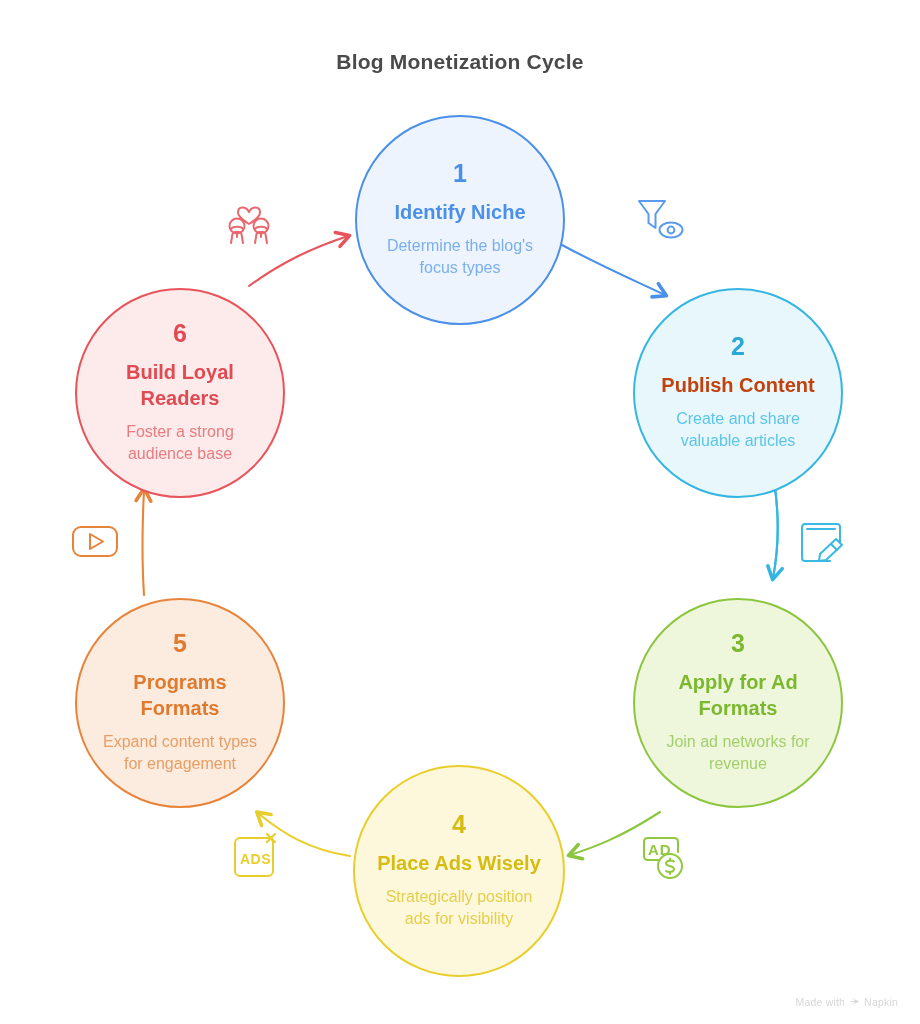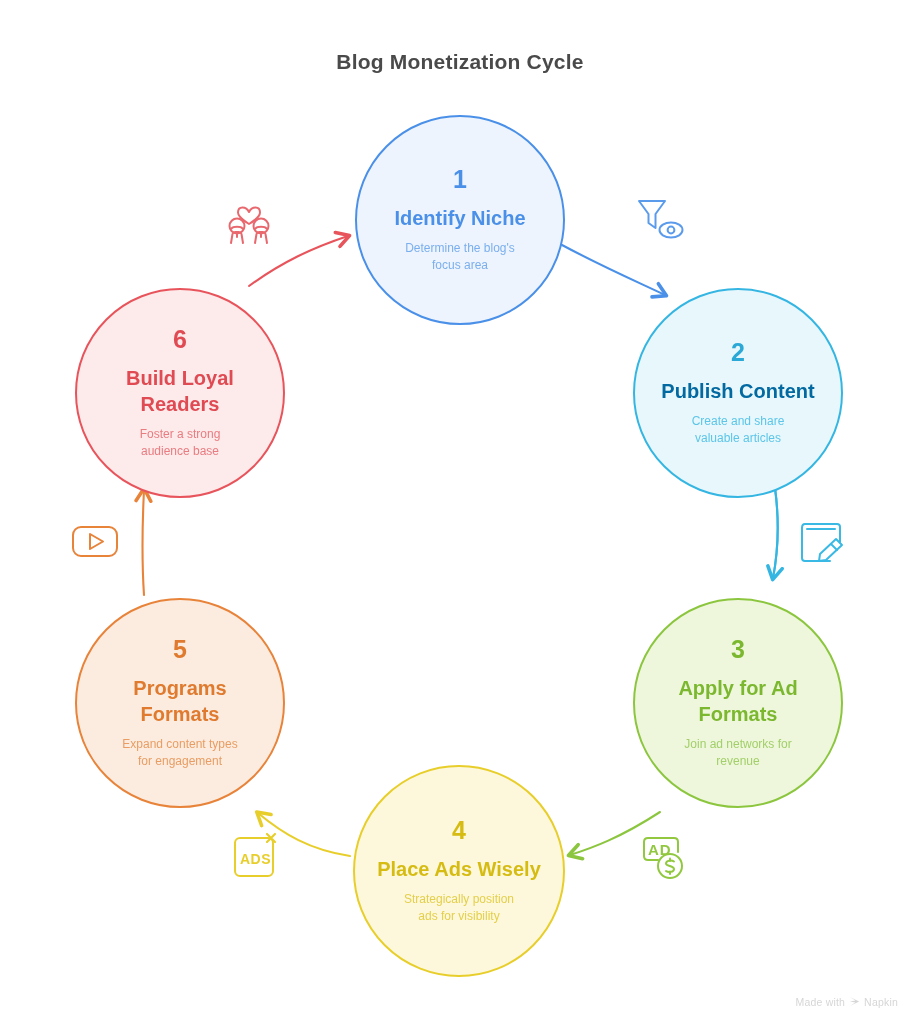--- a/index.html
+++ b/index.html
@@ -58,21 +58,21 @@
     margin-bottom: 13px;
   }
   .node-title {
     font-size: 20px;
     font-weight: bold;
     line-height: 1.32;
     margin-bottom: 9px;
     padding: 0 16px;
   }
   .node-desc {
-    font-size: 12px;
+    font-size: 16px;
     line-height: 1.38;
     padding: 0 26px;
   }
   .icon-box {
     position: absolute;
     width: 62px;
     height: 58px;
   }
   .icon-box svg { width: 100%; height: 100%; display: block; }
   .watermark {
@@ -130,27 +130,27 @@
     <path d="M144,595 C142,565 142,530 144,490" fill="none" stroke="#e8833a" stroke-width="2.1" stroke-linecap="round" marker-end="url(#ah5)"></path>
 
     <path d="M249,286 C282,262 312,248 348,236" fill="none" stroke="#e8545b" stroke-width="2.1" stroke-linecap="round" marker-end="url(#ah6)"></path>
   </svg>
 
   <div class="node" style="left:355px; top:115px; width:210px; height:210px; background:#eef4fd; border-color:#4a90e8;">
     <div class="node-num" style="color:#4a90e8;">1</div>
     <div class="node-title" style="color:#4a90e8;">Identify Niche</div>
     <div class="node-desc" style="color:#7aafee;">
       <span>Determine the blog's</span><br>
-      <span>focus area</span>
+      <span>focus types</span>
     </div>
   </div>
 
   <div class="node" style="left:633px; top:288px; width:210px; height:210px; background:#e7f7fc; border-color:#35b6e2;">
     <div class="node-num" style="color:#2ba8d6;">2</div>
-    <div class="node-title" style="color:#0369a1;">Publish Content</div>
+    <div class="node-title" style="color:#c2410c;">Publish Content</div>
     <div class="node-desc" style="color:#5cc5e8;">
       <span>Create and share</span><br>
       <span>valuable articles</span>
     </div>
   </div>
 
   <div class="node" style="left:633px; top:598px; width:210px; height:210px; background:#eef7dc; border-color:#8cc63f;">
     <div class="node-num" style="color:#7cb82f;">3</div>
     <div class="node-title" style="color:#7cb82f;">Apply for Ad Formats</div>
     <div class="node-desc" style="color:#a3cf6a;">

